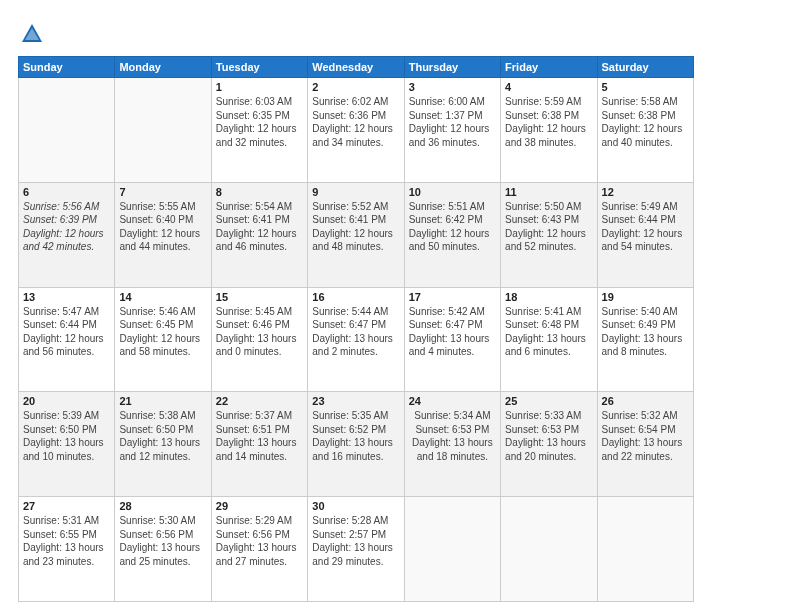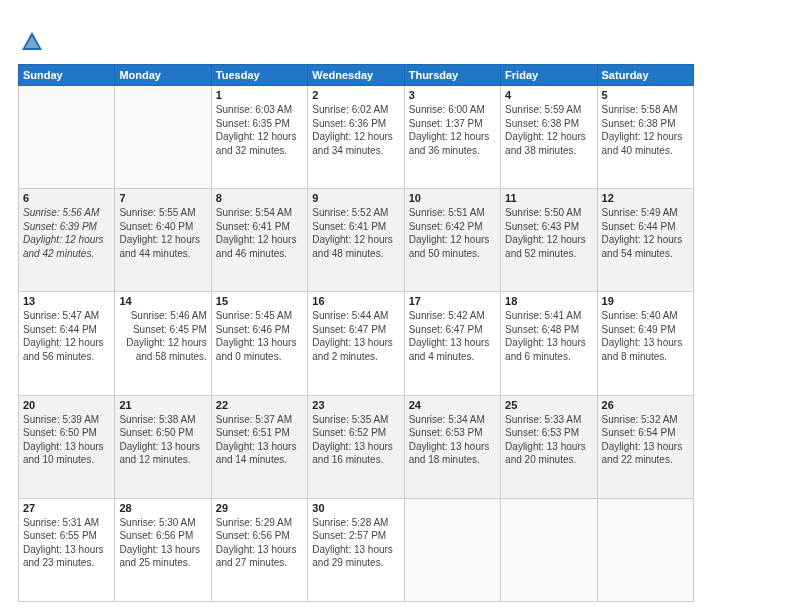--- a/index.html
+++ b/index.html
@@ -6,21 +6,21 @@
     body {
       width: 792px;
       height: 612px;
       font-family: Arial, sans-serif;
       background: #fff;
       overflow: hidden;
     }
     .page {
       width: 712px;
       height: 612px;
-      padding: 28px 18px 10px 18px;
+      padding: 20px 18px 10px 18px;
       display: flex;
       flex-direction: column;
     }
     .header {
       display: flex;
       justify-content: space-between;
       align-items: flex-start;
       margin-bottom: 8px;
     }
     .logo {
@@ -230,21 +230,21 @@
         <tr>
           <td>
             <span class="day-num">13</span>
             <div class="day-info" style="white-space: pre-line;">Sunrise: 5:47 AM
 Sunset: 6:44 PM
 Daylight: 12 hours
 and 56 minutes.</div>
           </td>
           <td>
             <span class="day-num">14</span>
-            <div class="day-info" style="white-space: pre-line; text-align: right;">Sunrise: 5:46 AM
+            <div class="day-info" style="white-space: pre-line;">Sunrise: 5:46 AM
 Sunset: 6:45 PM
 Daylight: 12 hours
 and 58 minutes.</div>
           </td>
           <td>
             <span class="day-num">15</span>
             <div class="day-info" style="white-space: pre-line;">Sunrise: 5:45 AM
 Sunset: 6:46 PM
 Daylight: 13 hours
 and 0 minutes.</div>
@@ -302,21 +302,21 @@
           </td>
           <td>
             <span class="day-num">23</span>
             <div class="day-info" style="white-space: pre-line;">Sunrise: 5:35 AM
 Sunset: 6:52 PM
 Daylight: 13 hours
 and 16 minutes.</div>
           </td>
           <td>
             <span class="day-num">24</span>
-            <div class="day-info" style="white-space: pre-line;">Sunrise: 5:34 AM
+            <div class="day-info" style="white-space: pre-line; text-align: center;">Sunrise: 5:34 AM
 Sunset: 6:53 PM
 Daylight: 13 hours
 and 18 minutes.</div>
           </td>
           <td>
             <span class="day-num">25</span>
             <div class="day-info" style="white-space: pre-line;">Sunrise: 5:33 AM
 Sunset: 6:53 PM
 Daylight: 13 hours
 and 20 minutes.</div>

